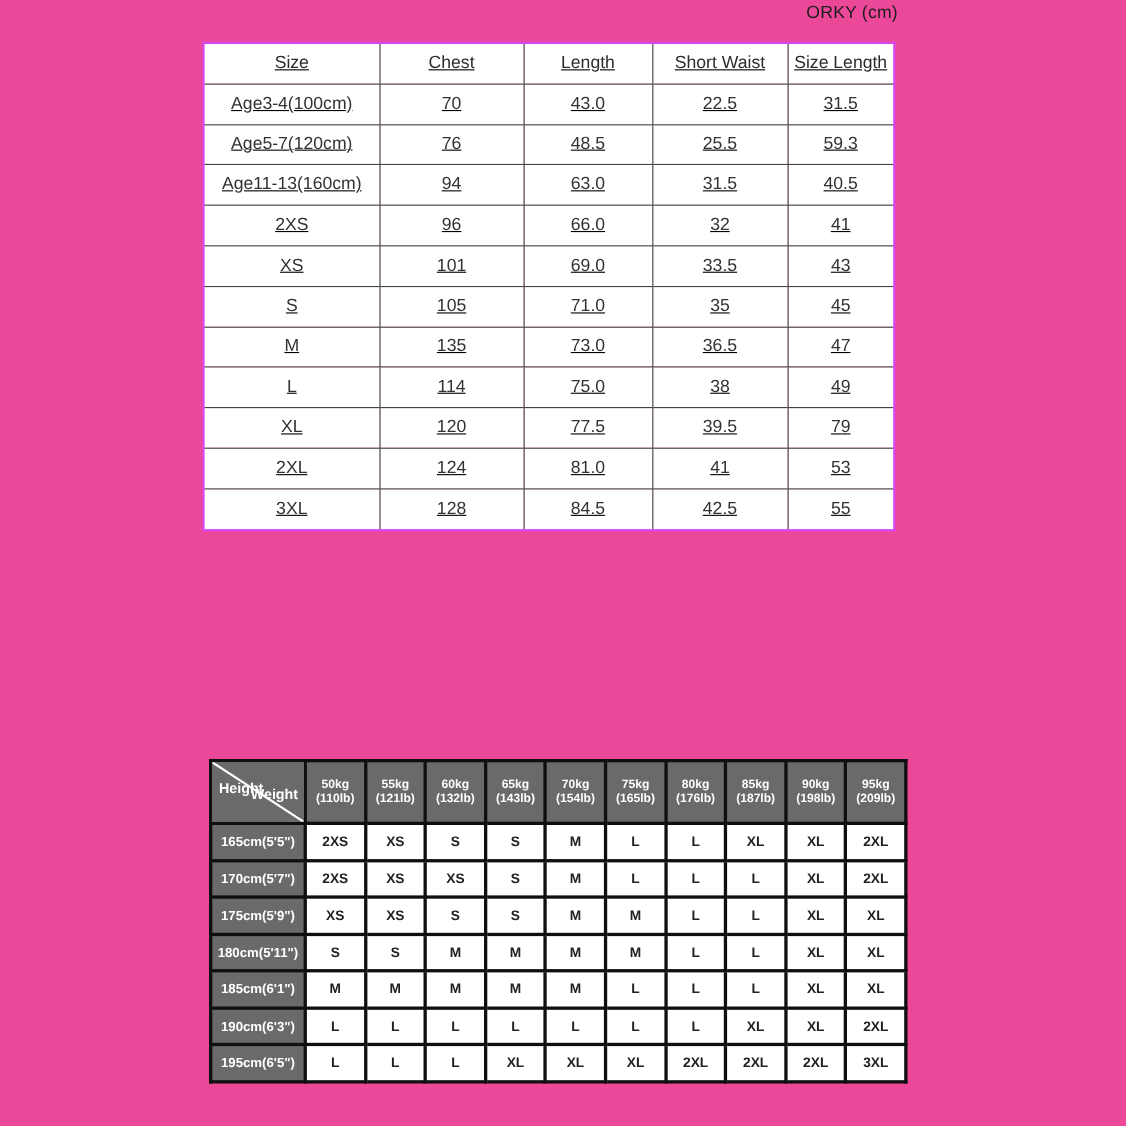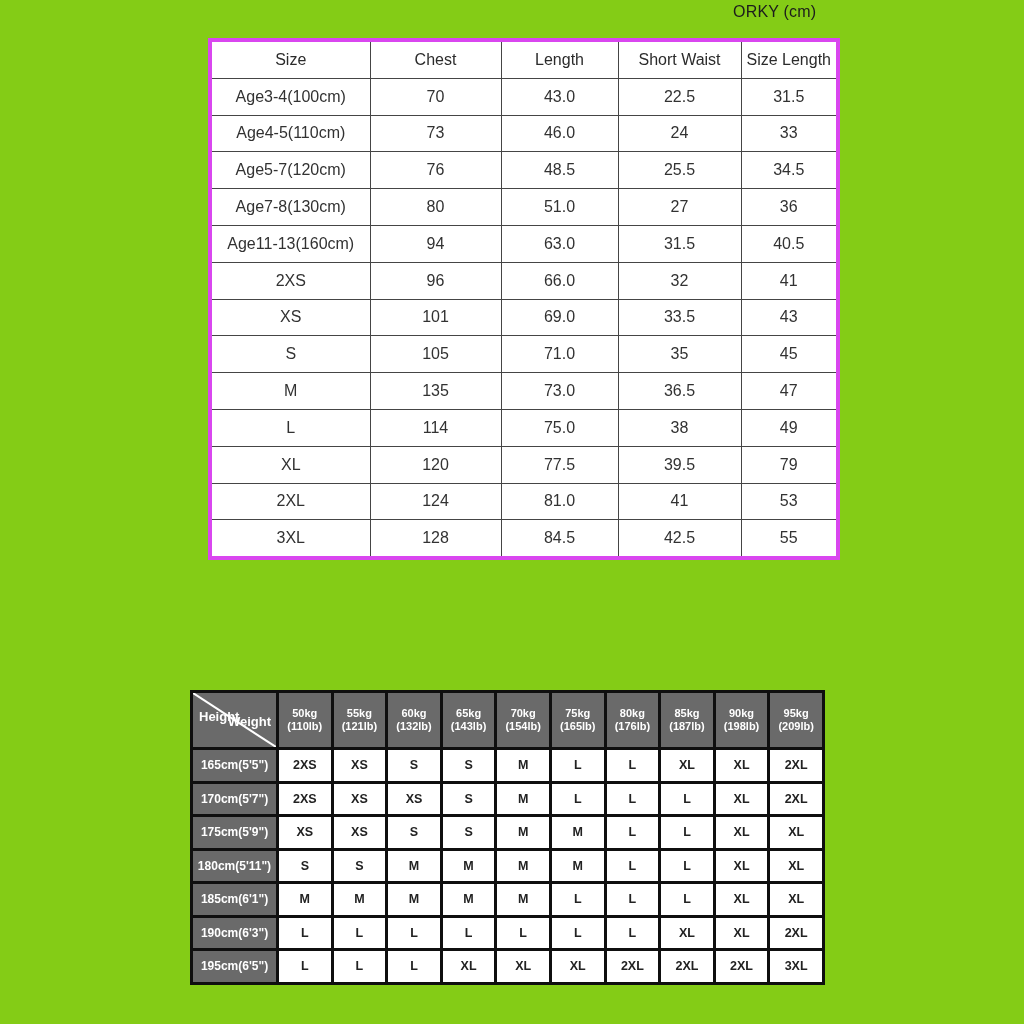--- a/index.html
+++ b/index.html
@@ -3,38 +3,39 @@
 <meta charset="utf-8">
 <style>
   html, body { margin: 0; padding: 0; }
   body {
     width: 1024px; height: 1024px;
     background: #ffffff;
     font-family: "Liberation Sans", sans-serif;
     position: relative;
     overflow: hidden;
   }
-  .page { position: absolute; inset: 0; background: #84cc16; }
+  .page { position: absolute; inset: 0; background: #ec4899; }
 
   .units-title {
     position: absolute;
     top: 3px; left: 733px;
     font-size: 16px;
     color: #1c1c1c;
     letter-spacing: 0.2px;
   }
 
   
   #size-table {
     position: absolute;
-    top: 38px; left: 208px;
+    top: 38px; left: 184px;
     width: 628px;
     border-collapse: collapse;
     table-layout: fixed;
-    border: 4px solid #d946ef;
+    border: 2px solid #d946ef;
+    text-decoration: underline;
   }
   #size-table th, #size-table td {
     border: 1px solid #454545;
     text-align: center;
     vertical-align: middle;
     font-size: 16px;
     font-weight: 400;
     color: #323232;
     height: 35.8px;
     padding: 0;
@@ -116,39 +117,25 @@
     </thead>
     <tbody>
         <tr>
           <td>Age3-4(100cm)</td>
           <td>70</td>
           <td>43.0</td>
           <td>22.5</td>
           <td>31.5</td>
         </tr>
         <tr>
-          <td>Age4-5(110cm)</td>
-          <td>73</td>
-          <td>46.0</td>
-          <td>24</td>
-          <td>33</td>
-        </tr>
-        <tr>
           <td>Age5-7(120cm)</td>
           <td>76</td>
           <td>48.5</td>
           <td>25.5</td>
-          <td>34.5</td>
-        </tr>
-        <tr>
-          <td>Age7-8(130cm)</td>
-          <td>80</td>
-          <td>51.0</td>
-          <td>27</td>
-          <td>36</td>
+          <td>59.3</td>
         </tr>
         <tr>
           <td>Age11-13(160cm)</td>
           <td>94</td>
           <td>63.0</td>
           <td>31.5</td>
           <td>40.5</td>
         </tr>
         <tr>
           <td>2XS</td>

